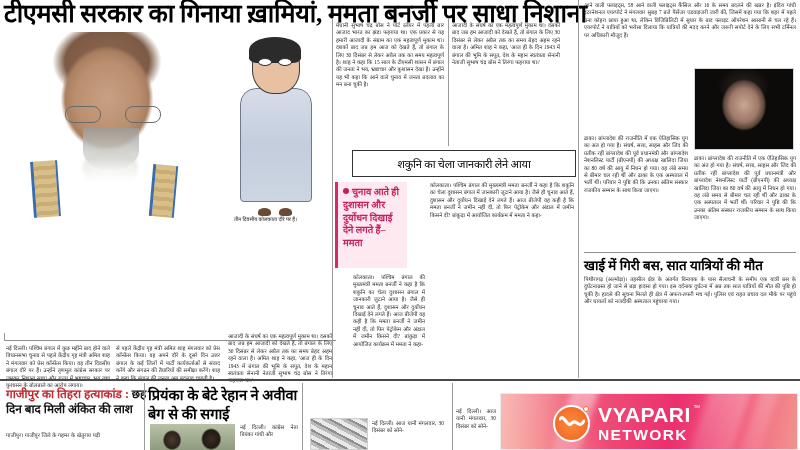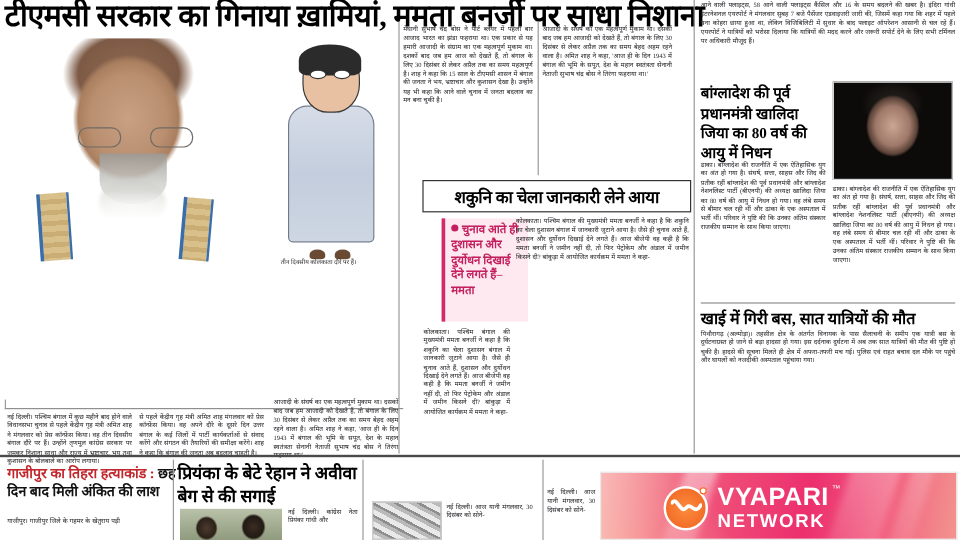--- a/index.html
+++ b/index.html
@@ -135,27 +135,27 @@
   }
 
   
   .box-head {
     position: absolute; left: 352px; top: 150px; width: 224px; height: 27px;
     border: 1.6px solid #333;
     box-sizing: border-box;
     display: flex; align-items: center; justify-content: center;
   }
   .box-head span {
-    font-weight: bold; font-size: 14px; letter-spacing: -0.2px; color:#000;
+    font-weight: normal; font-size: 11px; letter-spacing: -0.2px; color:#000;
     white-space: nowrap;
   }
 
   
   .quote-box {
-    position: absolute; left: 368px; top: 182px; width: 72px; height: 86px;
+    position: absolute; left: 335px; top: 182px; width: 72px; height: 86px;
     background: #fde9ef;
     border-left: 3px solid #d32a6b;
     box-sizing: border-box;
     padding: 4px 4px 4px 5px;
   }
   .quote-box p {
     margin: 0; color: #c41f5e; font-weight: bold;
     font-size: 9.6px; line-height: 12.8px;
   }
   .quote-box .qdot {
@@ -304,21 +304,20 @@
 
   <div class="body-col" style="left:430px; top:182px; width:144px; height:150px;">कोलकाता। पश्चिम बंगाल की मुख्यमंत्री ममता बनर्जी ने कहा है कि शकुनि का चेला दुशासन बंगाल में जानकारी जुटाने आया है। जैसे ही चुनाव आते हैं, दुशासन और दुर्योधन दिखाई देने लगते हैं। आज बीजेपी वह कही है कि ममता बनर्जी ने जमीन नहीं दी, तो फिर पेट्रोकेम और अंडाल में जमीन किसने दी? बांकुड़ा में आयोजित कार्यक्रम में ममता ने कहा-</div>
   <div class="body-col" style="left:353px; top:274px; width:72px; height:58px;">कोलकाता। पश्चिम बंगाल की मुख्यमंत्री ममता बनर्जी ने कहा है कि शकुनि का चेला दुशासन बंगाल में जानकारी जुटाने आया है। जैसे ही चुनाव आते हैं, दुशासन और दुर्योधन दिखाई देने लगते हैं। आज बीजेपी वह कही है कि ममता बनर्जी ने जमीन नहीं दी, तो फिर पेट्रोकेम और अंडाल में जमीन किसने दी? बांकुड़ा में आयोजित कार्यक्रम में ममता ने कहा-</div>
 
   <div class="vrule" style="left:332px; top:18px; height:360px;"></div>
   <div class="vrule" style="left:448px; top:18px; height:128px;"></div>
   <div class="vrule" style="left:578px; top:0px; height:378px;"></div>
 
   <div class="body-col" style="left:584px; top:2px; width:212px; height:56px;">आने वाली फ्लाइट्स, 58 आने वाली फ्लाइट्स कैंसिल और 16 के समय बदलने की खबर है। इंदिरा गांधी इंटरनेशनल एयरपोर्ट ने मंगलवार सुबह 7 बजे पैसेंजर एडवाइजरी जारी की, जिसमें कहा गया कि शहर में पहले घना कोहरा छाया हुआ था, लेकिन विजिबिलिटी में सुधार के बाद फ्लाइट ऑपरेशन आसानी से चल रहे हैं। एयरपोर्ट ने यात्रियों को भरोसा दिलाया कि यात्रियों की मदद करने और जरूरी सपोर्ट देने के लिए सभी टर्मिनल पर अधिकारी मौजूद हैं।</div>
 
-  <div class="rc-head h-khaleda">बांग्लादेश की पूर्व प्रधानमंत्री खालिदा जिया का 80 वर्ष की आयु में निधन</div>
   <div class="photo-khaleda"></div>
   <div class="body-col" style="left:584px; top:135px; width:104px; height:112px;">ढाका। बांग्लादेश की राजनीति में एक ऐतिहासिक युग का अंत हो गया है। संघर्ष, सत्ता, साहस और जिद की प्रतीक रहीं बांग्लादेश की पूर्व प्रधानमंत्री और बांग्लादेश नेशनलिस्ट पार्टी (बीएनपी) की अध्यक्ष खालिदा जिया का 80 वर्ष की आयु में निधन हो गया। वह लंबे समय से बीमार चल रही थीं और ढाका के एक अस्पताल में भर्ती थीं। परिवार ने पुष्टि की कि उनका अंतिम संस्कार राजकीय सम्मान के साथ किया जाएगा।</div>
   <div class="body-col" style="left:694px; top:155px; width:102px; height:92px;">ढाका। बांग्लादेश की राजनीति में एक ऐतिहासिक युग का अंत हो गया है। संघर्ष, सत्ता, साहस और जिद की प्रतीक रहीं बांग्लादेश की पूर्व प्रधानमंत्री और बांग्लादेश नेशनलिस्ट पार्टी (बीएनपी) की अध्यक्ष खालिदा जिया का 80 वर्ष की आयु में निधन हो गया। वह लंबे समय से बीमार चल रही थीं और ढाका के एक अस्पताल में भर्ती थीं। परिवार ने पुष्टि की कि उनका अंतिम संस्कार राजकीय सम्मान के साथ किया जाएगा।</div>
 
   <div class="hrule" style="left:584px; top:252px; width:212px;"></div>
 
   <div class="rc-head h-bus">खाई में गिरी बस, सात यात्रियों की मौत</div>
   <div class="body-col" style="left:584px; top:276px; width:212px; height:98px;">पिथौरागढ़ (अल्मोड़ा)। तहसील क्षेत्र के अंतर्गत विनायक के पास सैलाचनी के समीप एक यात्री बस के दुर्घटनाग्रस्त हो जाने से बड़ा हादसा हो गया। इस दर्दनाक दुर्घटना में अब तक सात यात्रियों की मौत की पुष्टि हो चुकी है। हादसे की सूचना मिलते ही क्षेत्र में अफरा-तफरी मच गई। पुलिस एवं राहत बचाव दल मौके पर पहुंचे और घायलों को नजदीकी अस्पताल पहुंचाया गया।</div>
 
   <div class="hrule thick" style="left:0px; top:379px; width:800px;"></div>

